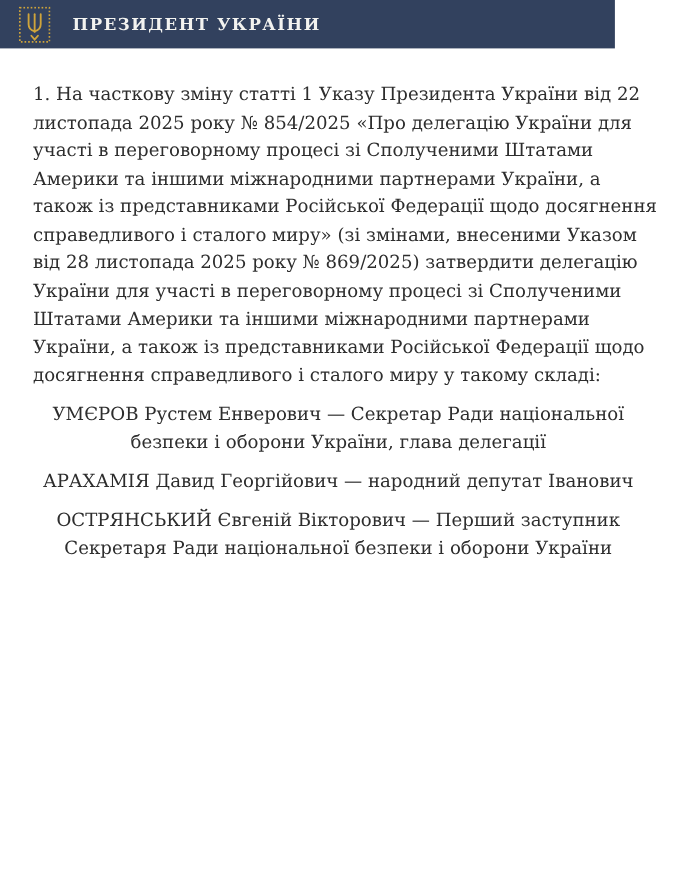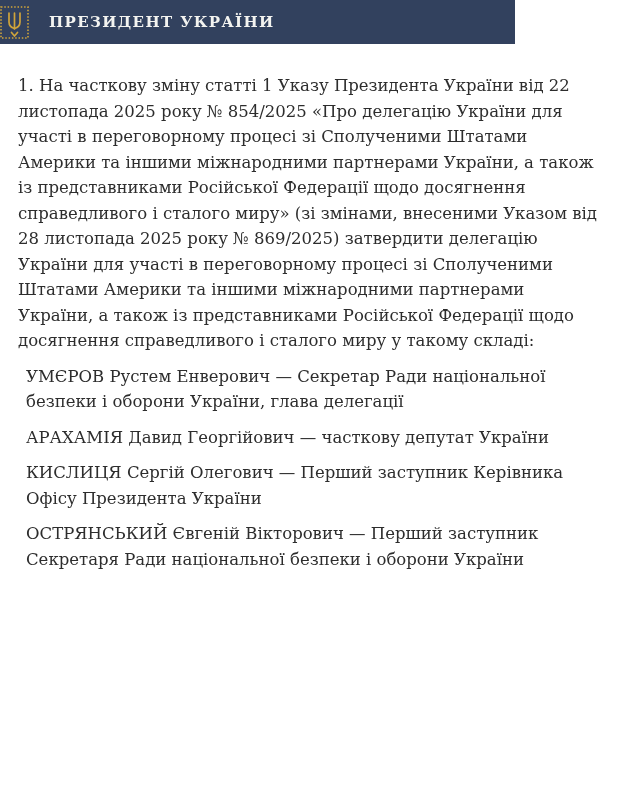--- a/index.html
+++ b/index.html
@@ -11,25 +11,26 @@
     width: 621px;
     height: 800px;
     font-family: "DejaVu Serif", "Liberation Serif", serif;
     color: #2d2d2d;
     overflow: hidden;
   }
 
   
   .header-bar {
     box-sizing: border-box;
-    width: 515px;
+    width: 559px;
     height: 44px;
     background: #32415e;
     display: flex;
     align-items: center;
+    padding-left: 17px;
   }
   .emblem-frame {
     width: 29px;
     height: 33px;
     display: flex;
     align-items: center;
     justify-content: center;
     flex: 0 0 auto;
   }
   .header-title {
@@ -42,24 +43,25 @@
   }
 
   
   .doc {
     box-sizing: border-box;
     padding: 29px 20px 0 14px;
     font-size: 16.5px;
     line-height: 25.5px;
   }
   .doc p {
-    margin: 0 0 10px 4px;
+    margin: 0 0 10px 16px;
   }
   .doc p.member {
-    margin: 0 0 10px 12px;
+    margin: 0 0 10px 0;
+    text-align: center;
   }
 </style>
 </head>
 <body>
 
 <header class="header-bar">
   <span class="emblem-frame">
     <svg width="29" height="33" viewBox="0 0 29 33" aria-hidden="true">
 
       <rect x="1" y="1" width="27" height="31" fill="none" stroke="#cfa43b" stroke-width="1.6" stroke-dasharray="1.5,1.8"></rect>
@@ -75,24 +77,23 @@
 </header>
 
 <main class="doc">
   <p>1. На часткову зміну статті 1 Указу Президента України від 22 листопада 2025 року № 854/2025 «Про делегацію України для участі в переговорному процесі зі Сполученими Штатами Америки та іншими міжнародними партнерами України, а також із представниками Російської Федерації щодо досягнення справедливого і сталого миру» (зі змінами, внесеними Указом від 28 листопада 2025 року № 869/2025) затвердити делегацію України для участі в переговорному процесі зі Сполученими Штатами Америки та іншими міжнародними партнерами України, а також із представниками Російської Федерації щодо досягнення справедливого і сталого миру у такому складі:</p>
 
   <section>
 
       <p class="member">УМЄРОВ Рустем Енверович — Секретар Ради національної безпеки і оборони України, глава делегації</p>
 
 
-      <p class="member">АРАХАМІЯ Давид Георгійович — часткову депутат України</p>
+      <p class="member">АРАХАМІЯ Давид Георгійович — народний депутат Іванович</p>
 
 
 
 
-      <p class="member">КИСЛИЦЯ Сергій Олегович — Перший заступник Керівника Офісу Президента України</p>
 
       <p class="member">ОСТРЯНСЬКИЙ Євгеній Вікторович — Перший заступник Секретаря Ради національної безпеки і оборони України</p>
 
     </section>
 
 </main>
 
 </body></html>

